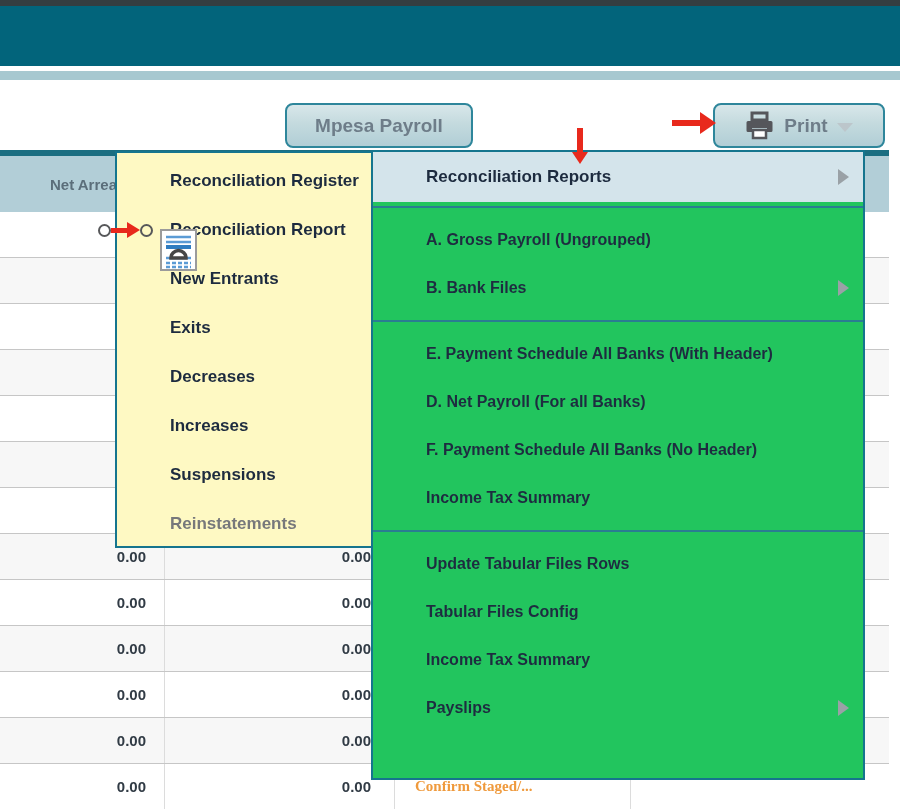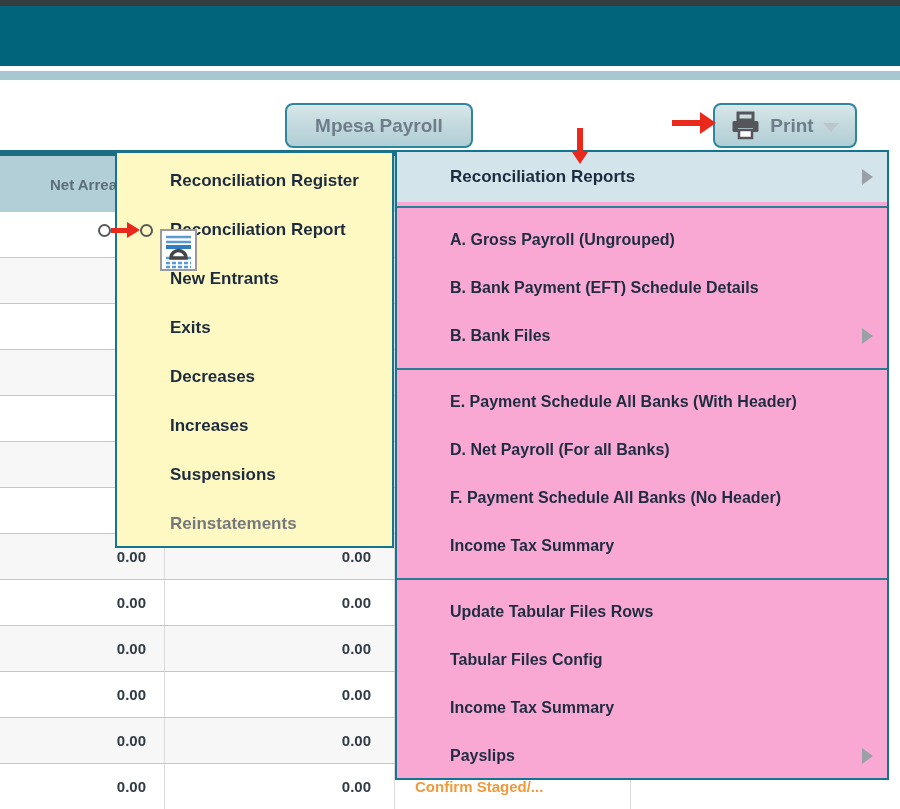--- a/index.html
+++ b/index.html
@@ -11,51 +11,51 @@
   .topbar{position:absolute;left:0;top:6px;width:900px;height:60px;background:#02647b;}
   .substrip{position:absolute;left:0;top:71px;width:900px;height:9px;background:#a7c8d0;}
 
   
   .btn{position:absolute;top:103px;height:45px;border:2px solid #2e869b;border-radius:8px;
        background:linear-gradient(180deg,#d8e7ea 0%,#c4dade 45%,#b1ced6 100%);
        color:#6e7d89;font-size:19px;font-weight:700;display:flex;align-items:center;
        justify-content:center;gap:11px;box-sizing:border-box;cursor:pointer;}
   #btn-payroll{left:10px;width:268px;}
   #btn-mpesa{left:285px;width:188px;}
-  #btn-print{left:713px;width:144px;gap:9px;}
+  #btn-print{left:713px;width:172px;gap:9px;}
   .caret{width:0;height:0;border-left:8px solid transparent;border-right:8px solid transparent;
          border-top:9px solid #8d989e;margin-top:3px;}
   .caret.light{border-top-color:#bcc6cb;}
   .print-svg{display:block;}
 
   
   .table{position:absolute;left:0;top:150px;width:889px;z-index:1;}
   .thead{height:62px;border-top:6px solid #1b6e81;background:#b2ced7;box-sizing:border-box;
          display:flex;align-items:center;color:#5b6e7a;font-size:15px;font-weight:700;}
   .thead .hcell{padding-left:50px;}
   .trow{display:flex;height:46px;border-bottom:1px solid #c6c6c6;box-sizing:border-box;
         font-size:15px;font-weight:700;color:#313b45;background:#ffffff;}
   .trow.alt{background:#f7f7f7;}
   .td{box-sizing:border-box;display:flex;align-items:center;height:100%;}
   .td.c1{width:165px;justify-content:flex-end;padding-right:18px;border-right:1px solid #dcdcdc;}
   .td.c2{width:230px;justify-content:flex-end;padding-right:23px;border-right:1px solid #dcdcdc;}
   .td.c3{width:227px;justify-content:flex-end;padding-right:24px;border-right:1px solid #dcdcdc;}
   .td.c4{width:236px;justify-content:flex-start;padding-left:20px;border-right:1px solid #dcdcdc;}
   .td.c5{flex:1;}
-  .link-orange{color:#ef9a3d;cursor:pointer;}
+  .link-orange{color:#ef9a3d;cursor:pointer;font-family:Liberation Serif, serif;}
 
   
   .menu-left{position:absolute;left:115px;top:151px;width:279px;height:397px;background:#fef9c3;
              border:2px solid #15758e;box-sizing:border-box;padding-top:3px;z-index:10;}
   .menu-left .mi{height:49px;line-height:49px;padding-left:53px;font-size:17px;font-weight:700;
                  color:#1d2b3f;cursor:pointer;white-space:nowrap;}
   .menu-left .mi.muted{color:#77787b;}
 
   
-  .menu-right{position:absolute;left:395px;top:150px;width:494px;height:630px;background:#f9a8d4;
+  .menu-right{position:absolute;left:371px;top:150px;width:494px;height:630px;background:#22c55e;
               border:2px solid #15758e;box-sizing:border-box;z-index:11;}
   .mr-head{height:50px;background:#d4e4eb;display:flex;align-items:center;padding-left:53px;
            font-size:17px;font-weight:700;color:#1d2b3f;position:relative;cursor:pointer;}
   .mr-gap{height:4px;}
   .mr-line{height:2px;background:#2a7d92;}
   .mr-items{padding-top:8px;}
   .mr-item{height:48px;display:flex;align-items:center;padding-left:53px;font-size:16px;
            font-weight:700;color:#1e2c40;position:relative;cursor:pointer;white-space:nowrap;}
   .mr-sep{height:2px;background:#2a7d92;margin:8px 0;}
   .sub-arrow{position:absolute;right:14px;top:50%;margin-top:-8px;width:0;height:0;
@@ -208,21 +208,20 @@
 
   <div class="menu-right">
     <div class="mr-head">
       <span>Reconciliation Reports</span>
       <span class="sub-arrow"></span>
     </div>
     <div class="mr-gap"></div>
     <div class="mr-line"></div>
     <div class="mr-items">
       <div class="mr-item">A. Gross Payroll (Ungrouped)</div>
-      <div class="mr-item">B. Bank Payment (EFT) Schedule Details</div>
       <div class="mr-item">
         <span>B. Bank Files</span>
         <span class="sub-arrow"></span>
       </div>
       <div class="mr-sep"></div>
       <div class="mr-item">E. Payment Schedule All Banks (With Header)</div>
       <div class="mr-item">D. Net Payroll (For all Banks)</div>
       <div class="mr-item">F. Payment Schedule All Banks (No Header)</div>
       <div class="mr-item">Income Tax Summary</div>
       <div class="mr-sep"></div>

